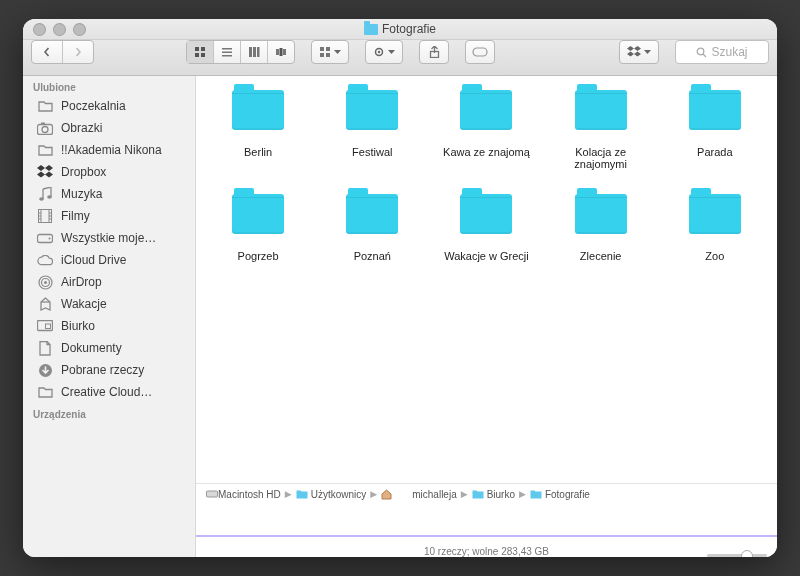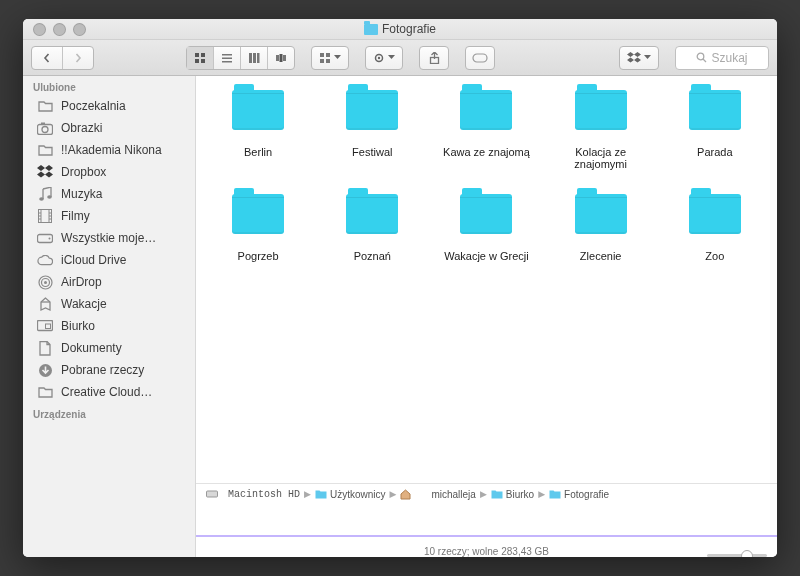--- a/index.html
+++ b/index.html
@@ -13,21 +13,21 @@
     height: 576px;
     overflow: hidden;
     display: flex;
     align-items: center;
     justify-content: center;
   }
   .window {
     width: 754px;
     height: 538px;
     background: #fff;
-    border-radius: 5px;
+    border-radius: 12px;
     box-shadow: 0 10px 40px rgba(0,0,0,0.5);
     overflow: hidden;
     display: flex;
     flex-direction: column;
   }
   
   .titlebar {
     height: 20px;
     background: linear-gradient(#ececec, #e2e2e2);
     border-bottom: 1px solid #d0d0d0;
@@ -62,21 +62,20 @@
     width: 6px; height: 3px;
     background: #5ec9ed;
     border-radius: 1px 1px 0 0;
   }
   
   .toolbar {
     height: 35px;
     background: linear-gradient(#e9e9e9, #dcdcdc);
     border-bottom: 1px solid #bdbdbd;
     display: flex;
-    align-items: center;
     padding: 0 8px;
     gap: 16px;
   }
   .btn, .seg {
     background: linear-gradient(#fdfdfd, #f0f0f0);
     border: 1px solid #b8b8b8;
     border-radius: 4px;
     height: 22px;
     display: flex;
     align-items: center;
@@ -546,21 +545,21 @@
               <div>Zlecenie</div>
             </div>
             <div class="item">
               <div class="folder-lg"></div>
               <div>Zoo</div>
             </div>
           </div>
       </div>
 
       <div class="pathbar" id="pathbar">
-          <span style="display: flex; align-items: center; gap: 10px; font-family: Liberation Mono, monospace;">
+          <span style="display: flex; align-items: center; gap: 0;">
             <span class="pb-ico"><svg width="12" height="10" viewBox="0 0 12 10">
                 <rect x="0.5" y="2" width="11" height="6" rx="1" fill="#d8d8d8" stroke="#999"></rect>
               </svg></span>
             <span>Macintosh HD</span>
           </span>
           <span class="chev">▶</span>
           <span style="display: flex; align-items: center; gap: 3px;">
             <span class="pb-ico"><svg width="12" height="10" viewBox="0 0 12 10">
                 <path d="M0.5 1.5 H4.5 L5.5 2.5 H11.5 V9.5 H0.5 Z" fill="#5ec9ed"></path>
               </svg></span>

